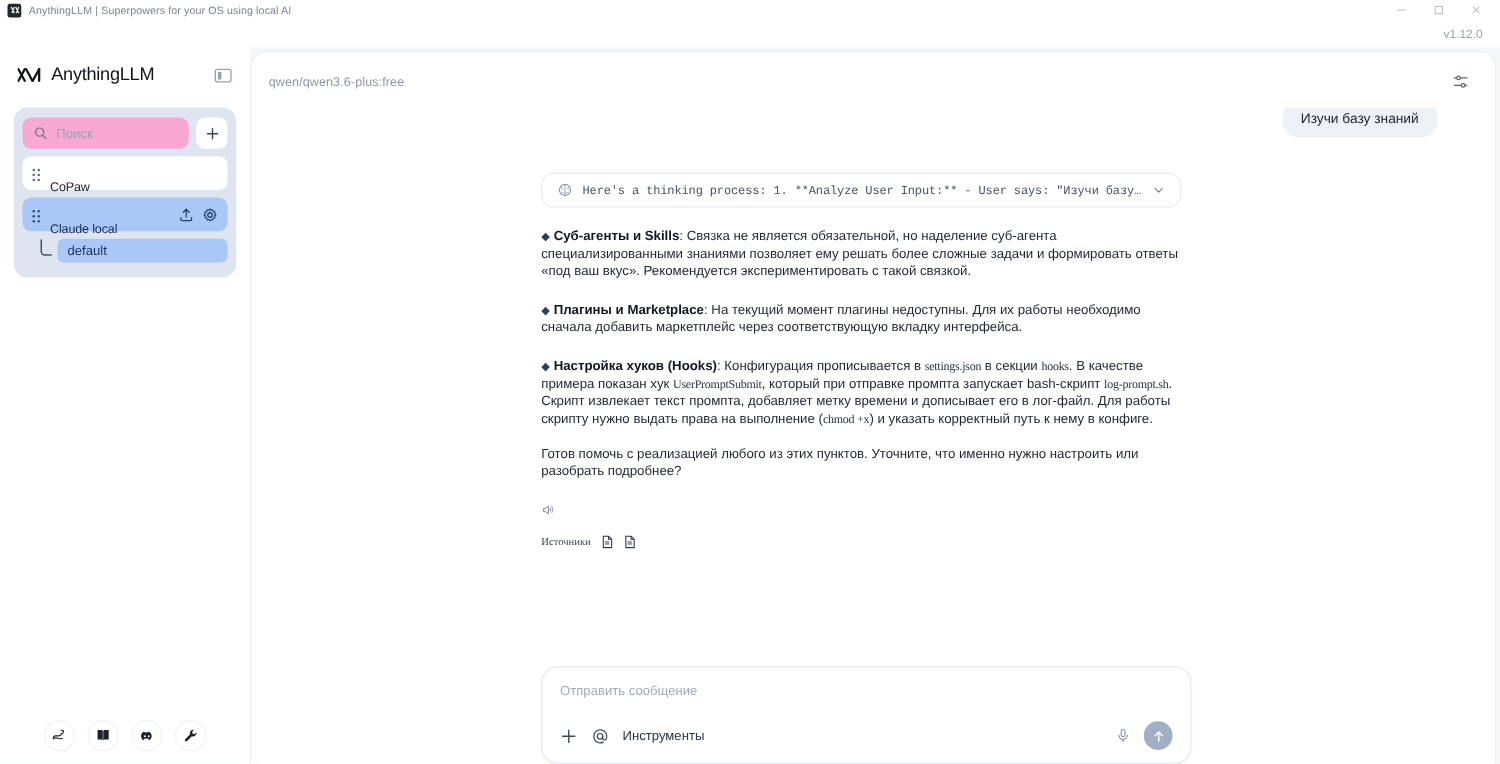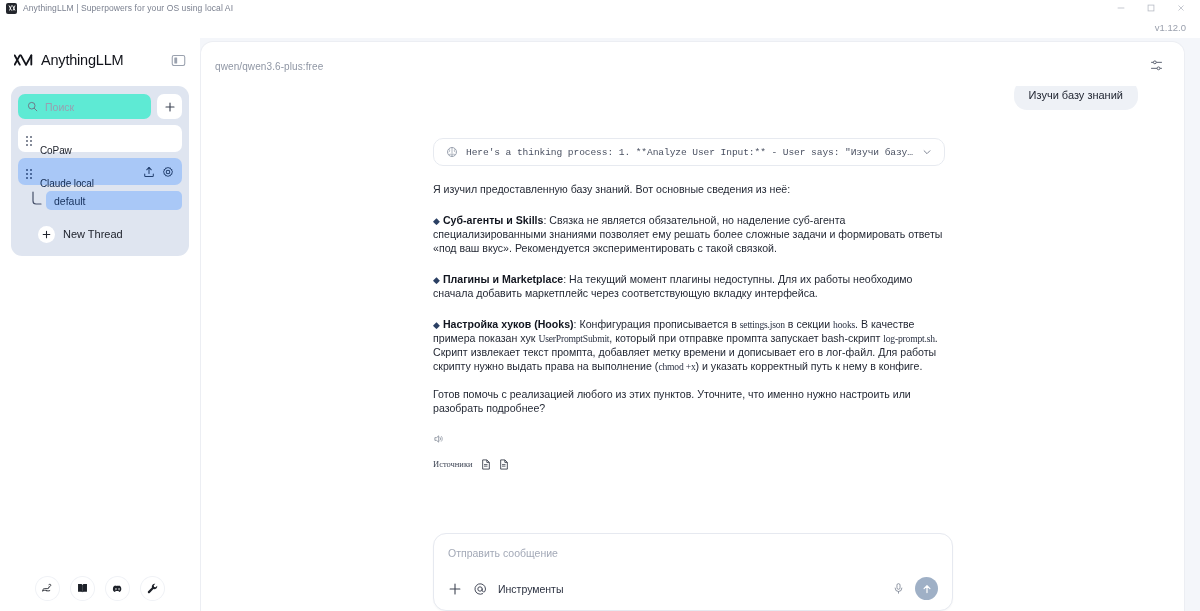--- a/index.html
+++ b/index.html
@@ -87,21 +87,21 @@
     margin: 4px 11px 0 11px;
     background: #dfe5f0;
     border-radius: 11px;
     padding: 8px 7px 10px 7px;
     display: flex; flex-direction: column; gap: 6px;
     flex: 0 0 auto;
   }
   .search-row { display: flex; align-items: center; gap: 6px; }
   .search-box {
     flex: 1 1 auto; height: 25px;
-    background: #5eead4; border-radius: 7px;
+    background: #f9a8d4; border-radius: 7px;
     display: flex; align-items: center; gap: 7px;
     padding: 0 9px;
   }
   .search-box .ico { color: #6d7585; display: flex; flex: 0 0 auto; }
   .search-input {
     border: 0; outline: 0; background: transparent;
     font-family: "Liberation Sans", sans-serif;
     font-size: 10.5px; color: #3c4454; width: 100%;
   }
   .search-input::placeholder { color: #98a0b0; }
@@ -168,21 +168,21 @@
     width: 23px; height: 23px; border-radius: 50%;
     background: #ffffff;
     display: flex; align-items: center; justify-content: center;
     color: #1d2129; cursor: pointer;
     box-shadow: 0 0 0 1px #f0f2f6;
   }
 
   
   .main-wrap {
     flex: 1 1 auto; height: 573px;
-    padding: 3px 15px 0 0;
+    padding: 3px 3px 0 0;
     display: flex;
   }
   .main {
     flex: 1 1 auto;
     background: #ffffff;
     border-radius: 13px 13px 0 0;
     border: 1px solid #eceef3;
     border-bottom: 0;
     position: relative;
     display: flex; flex-direction: column;
@@ -428,28 +428,20 @@
         <span class="thread-elbow">
           <svg width="13" height="16" viewBox="0 0 13 16">
               <path d="M3 1v9a3 3 0 0 0 3 3h5" stroke="#46506a" stroke-width="1.2" fill="none" stroke-linecap="round"></path>
             </svg>
         </span>
         <span class="thread-pill">
           <span class="t-label">default</span>
         </span>
       </div>
 
-      <div class="new-thread">
-        <span class="nt-circle">
-          <svg width="9" height="9" viewBox="0 0 12 12">
-              <path d="M6 1.6v8.8M1.6 6h8.8" stroke="currentColor" stroke-width="1.4" stroke-linecap="round"></path>
-            </svg>
-        </span>
-        <span class="nt-label">New Thread</span>
-      </div>
     </div>
 
     <div class="sb-spacer"></div>
 
     <div class="sb-footer">
       <div class="foot-btn">
         <svg width="13" height="13" viewBox="0 0 16 16">
           <path d="M2 11c1.5-1 3-1 4.5-.4M6.5 10.6c1.4.5 3 .6 4.3 0" stroke="currentColor" stroke-width="1.1" fill="none" stroke-linecap="round"></path>
           <path d="M9.8 3.2c1.3-.9 2.5-.3 2.2 1-.2 1-1.4 1.8-2.6 2.3" stroke="currentColor" stroke-width="1.1" fill="none" stroke-linecap="round"></path>
           <path d="M2.2 10.8c-.3-1.4.6-2.6 2-2.6h3.4c.8 0 1.6-.3 2.2-.9" stroke="currentColor" stroke-width="1.1" fill="none" stroke-linecap="round"></path>
@@ -508,21 +500,20 @@
                 </svg>
               </span>
               <span class="thinking-text">Here's a thinking process: 1. **Analyze User Input:** - User says: "Изучи базу знан…</span>
               <span class="chev">
                 <svg width="10" height="10" viewBox="0 0 12 12">
                     <path d="M2.5 4.5L6 8l3.5-3.5" stroke="currentColor" stroke-width="1.1" fill="none" stroke-linecap="round" stroke-linejoin="round"></path>
                   </svg>
               </span>
             </div>
 
-            <div class="msg-p">Я изучил предоставленную базу знаний. Вот основные сведения из неё:</div>
 
             <div class="msg-p">
               <span class="bullet-mark">◆</span><span class="b-strong">Суб-агенты и Skills</span><span>: Связка не является обязательной, но наделение суб-агента специализированными знаниями позволяет ему решать более сложные задачи и формировать ответы «под ваш вкус». Рекомендуется экспериментировать с такой связкой.</span>
             </div>
 
             <div class="msg-p">
               <span class="bullet-mark">◆</span><span class="b-strong">Плагины и Marketplace</span><span>: На текущий момент плагины недоступны. Для их работы необходимо сначала добавить маркетплейс через соответствующую вкладку интерфейса.</span>
             </div>
 
             <div class="msg-p">

